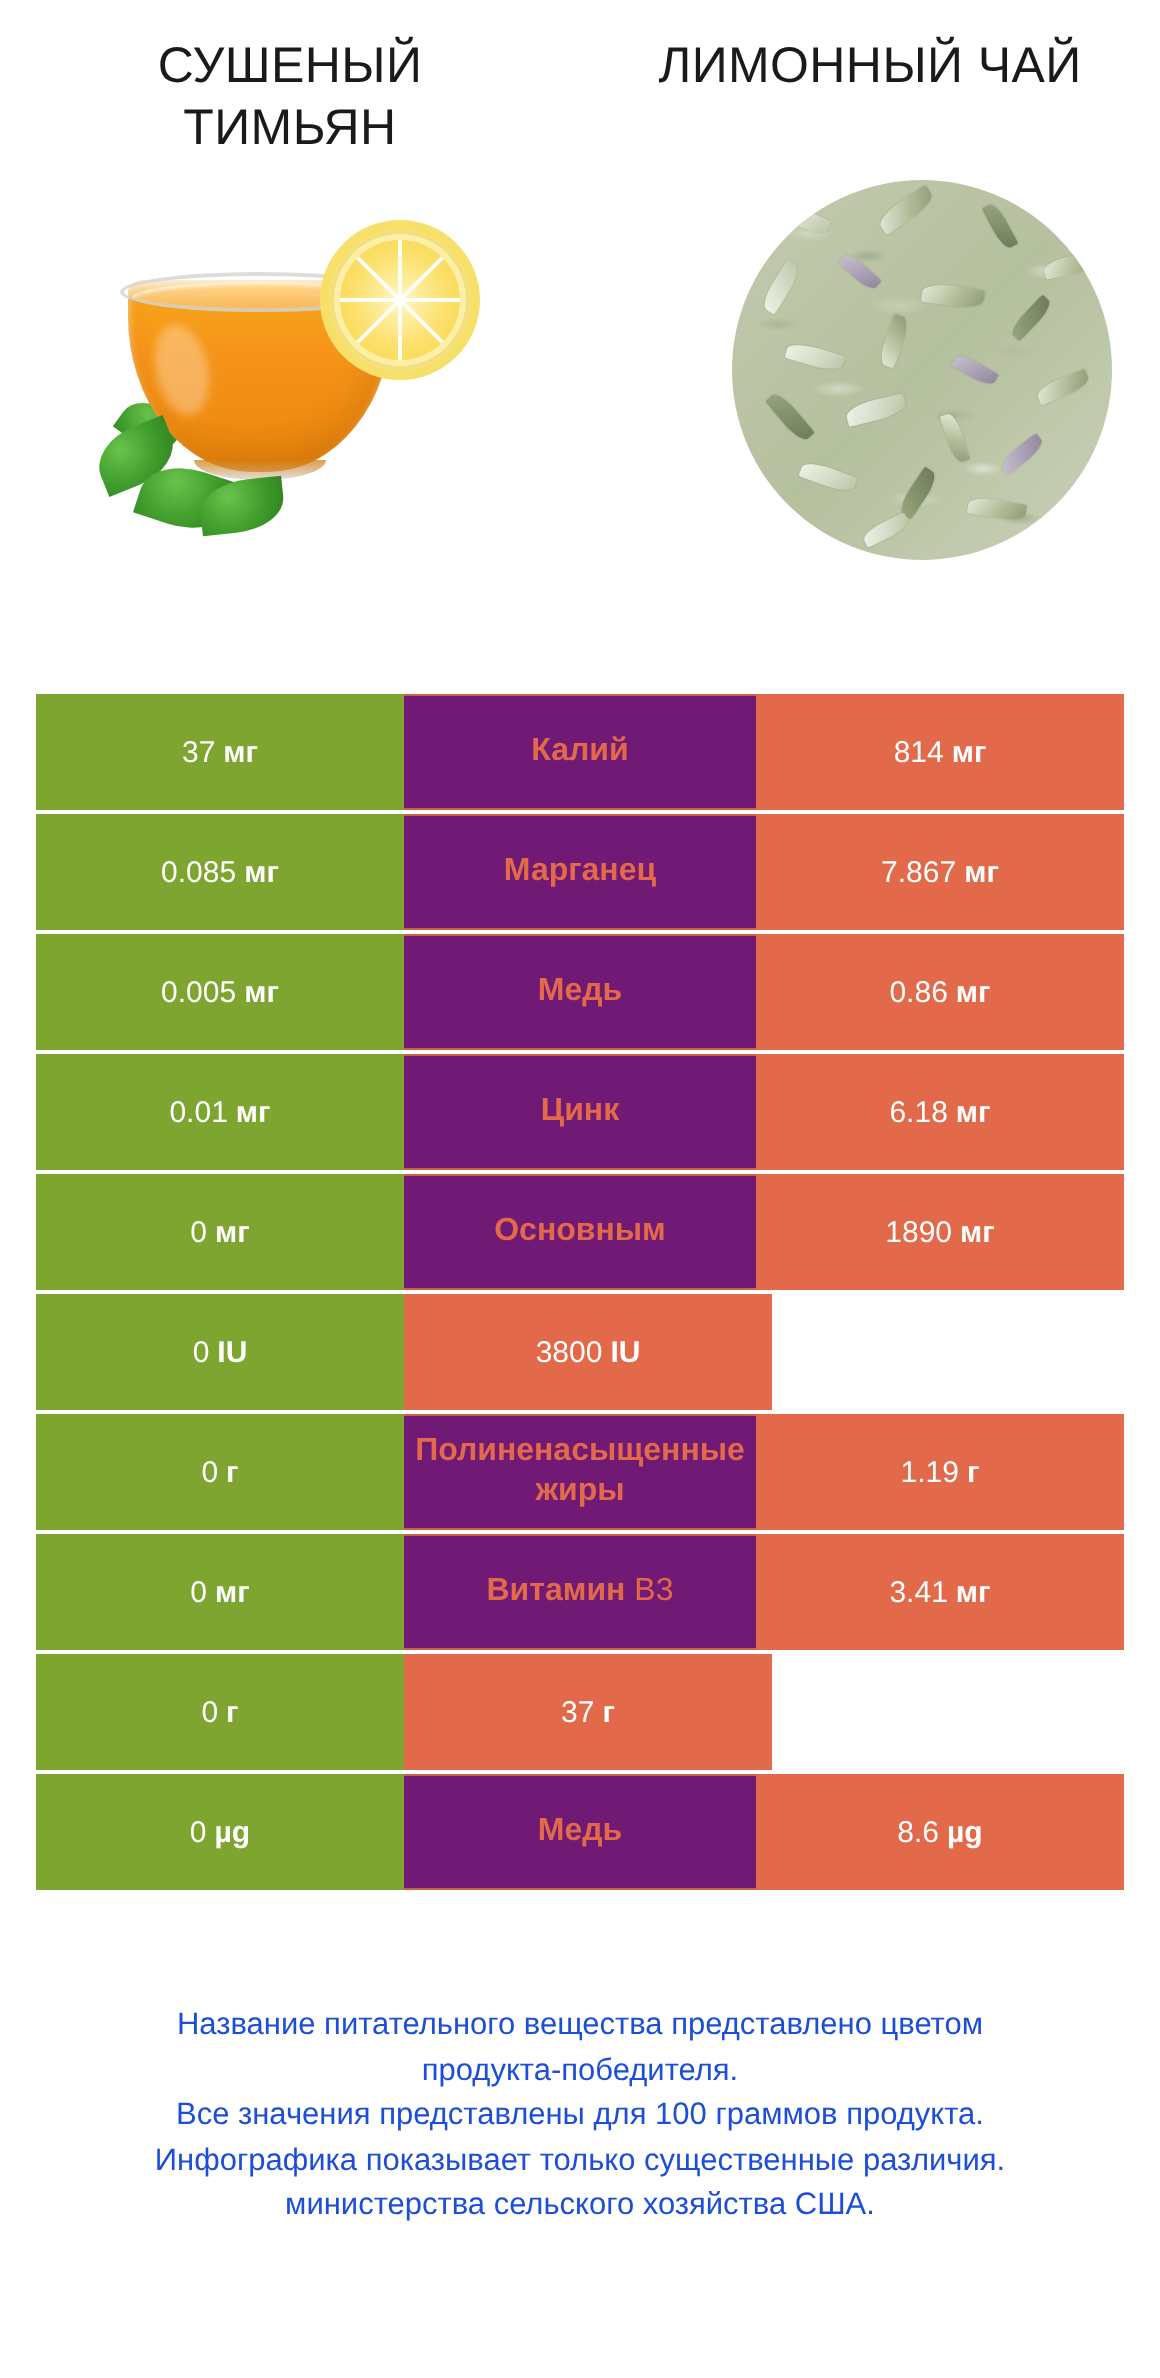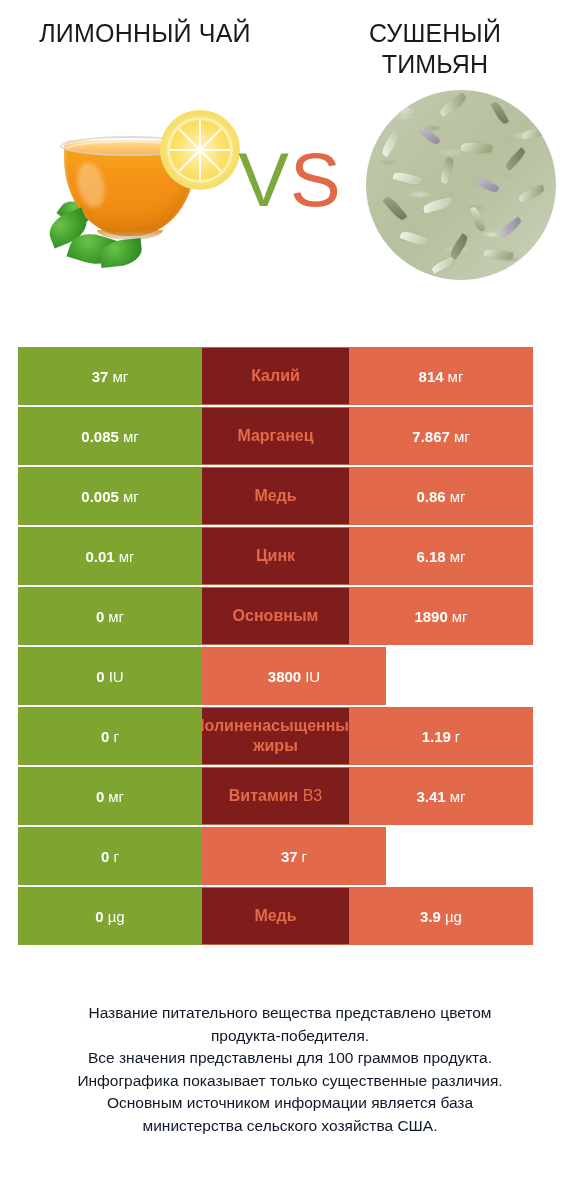--- a/index.html
+++ b/index.html
@@ -223,26 +223,26 @@
     width: 184px;
     display: flex;
     align-items: center;
     justify-content: center;
     color: #ffffff;
     font-size: 15px;
     box-sizing: border-box;
   }
   .cell-left  { background: #7ea530; }
   .cell-right { background: #e2694a; }
-  .cell-left .num, .cell-right .num { font-weight: 700; }
-  .cell-left .unit, .cell-right .unit { font-weight: 400; margin-left: 4px; }
+  .cell-left .num, .cell-right .num { font-weight: 400; }
+  .cell-left .unit, .cell-right .unit { font-weight: 700; margin-left: 4px; }
 
   .cell-mid {
-    width: 147px;
-    background: #7f1d1d;
+    width: 176px;
+    background: #701a75;
     display: flex;
     align-items: center;
     justify-content: center;
     text-align: center;
     box-sizing: border-box;
     border-top: 1px solid #c8623f;
     border-bottom: 1px solid #c8623f;
     position: relative;
     overflow: hidden;
   }
@@ -259,35 +259,35 @@
 
   
   .footer {
     position: absolute;
     left: 0;
     top: 1002px;
     width: 580px;
     text-align: center;
     font-size: 15.5px;
     line-height: 22.5px;
-    color: #0f172a;
+    color: #1d4ed8;
     padding: 0 34px;
     box-sizing: border-box;
   }
   .footer p { margin: 0; }
 </style>
 </head>
 <body>
 
 <div class="header">
   <div class="header-col">
+    <div class="product-title">СУШЕНЫЙ ТИМЬЯН</div>
+  </div>
+  <div class="header-col">
     <div class="product-title">ЛИМОННЫЙ ЧАЙ</div>
-  </div>
-  <div class="header-col">
-    <div class="product-title">СУШЕНЫЙ ТИМЬЯН</div>
   </div>
 </div>
 
 <div class="hero">
 
   <div class="tea-scene">
     <div class="mint m4"></div>
     <div class="tea-cup"></div>
     <div class="cup-glass-rim"></div>
     <div class="cup-base"></div>
@@ -301,23 +301,20 @@
         <div class="lemon-seg" style="transform:translate(-50%,0) rotate(225deg)"></div>
         <div class="lemon-seg" style="transform:translate(-50%,0) rotate(270deg)"></div>
         <div class="lemon-seg" style="transform:translate(-50%,0) rotate(315deg)"></div>
       </div>
     </div>
     <div class="mint m1"></div>
     <div class="mint m2"></div>
     <div class="mint m3"></div>
   </div>
 
-  <div class="vs">
-    <span class="v">V</span><span class="s">S</span>
-  </div>
 
   <div class="thyme-circle">
     <div class="leaf lt" style="left:12%;top:8%;width:26px;height:9px;transform:rotate(24deg)"></div>
     <div class="leaf" style="left:38%;top:5%;width:30px;height:10px;transform:rotate(-34deg)"></div>
     <div class="leaf dk" style="left:64%;top:10%;width:24px;height:8px;transform:rotate(62deg)"></div>
     <div class="leaf" style="left:82%;top:20%;width:28px;height:9px;transform:rotate(-12deg)"></div>
     <div class="leaf lt" style="left:6%;top:26%;width:27px;height:9px;transform:rotate(-58deg)"></div>
     <div class="leaf pu" style="left:28%;top:22%;width:22px;height:8px;transform:rotate(42deg)"></div>
     <div class="leaf" style="left:50%;top:28%;width:31px;height:10px;transform:rotate(8deg)"></div>
     <div class="leaf dk" style="left:72%;top:34%;width:25px;height:8px;transform:rotate(-46deg)"></div>
@@ -460,27 +457,26 @@
 
   <div class="row">
     <div class="cell-left">
       <span class="num">0</span>
         <span class="unit">µg</span>
     </div>
     <div class="cell-mid">
       <span class="nutrient">Медь</span>
     </div>
     <div class="cell-right">
-      <span class="num">3.9</span>
+      <span class="num">8.6</span>
         <span class="unit">µg</span>
     </div>
   </div>
 
 </div>
 
 <div class="footer">
   <p>Название питательного вещества представлено цветом</p>
   <p>продукта-победителя.</p>
   <p>Все значения представлены для 100 граммов продукта.</p>
   <p>Инфографика показывает только существенные различия.</p>
-  <p>Основным источником информации является база</p>
   <p>министерства сельского хозяйства США.</p>
 </div>
 
 </body></html>

